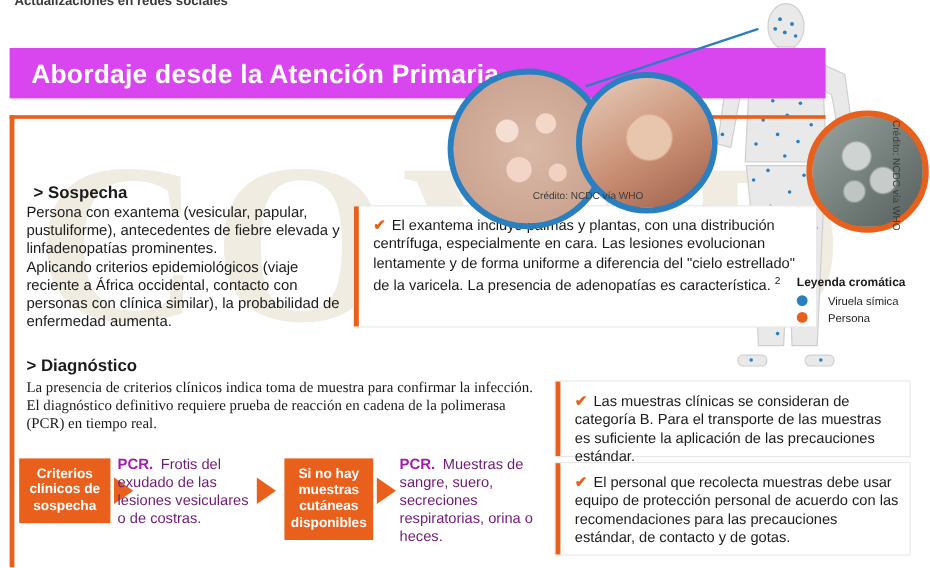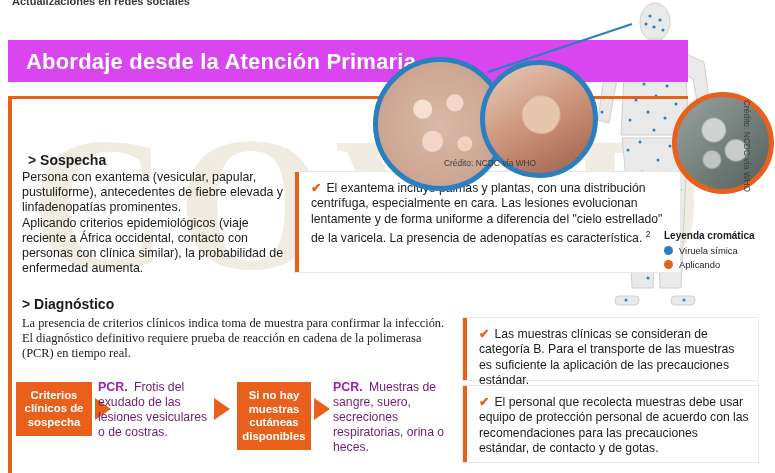--- a/index.html
+++ b/index.html
@@ -274,20 +274,21 @@
     font-size: 10px;
     font-weight: bold;
     color: #1b1b1b;
     margin-bottom: 4px;
     white-space: nowrap;
   }
   .legend-row {
     display: flex;
     align-items: center;
     margin-top: 3px;
+    gap: 11px;
   }
   .legend-dot {
     width: 9px; height: 9px;
     border-radius: 50%;
     margin-right: 6px;
   }
   .legend-label {
     font-size: 9.4px;
     color: #1b1b1b;
     white-space: nowrap;
@@ -375,21 +376,21 @@
   <div class="credit" id="credit-c">Crédito: NCDC vía WHO</div>
 
   <div class="legend">
     <div class="legend-title">Leyenda cromática</div>
     <div class="legend-row">
       <span class="legend-dot" style="background:#2a7fc1"></span>
       <span class="legend-label">Viruela símica</span>
     </div>
     <div class="legend-row">
       <span class="legend-dot" style="background:#e8601c"></span>
-      <span class="legend-label">Aplicando</span>
+      <span class="legend-label">Persona</span>
     </div>
   </div>
 
 
   <div class="sub-head" id="sospecha-head">&gt; Sospecha</div>
   <div class="body-text" id="sospecha-body" style="white-space:pre-line">Persona con exantema (vesicular, papular, pustuliforme), antecedentes de fiebre elevada y linfadenopatías prominentes.
 Aplicando criterios epidemiológicos (viaje reciente a África occidental, contacto con personas con clínica similar), la probabilidad de enfermedad aumenta.</div>
 
   <div class="sub-head" id="diag-head">&gt; Diagnóstico</div>
   <div class="body-text" id="diag-body">La presencia de criterios clínicos indica toma de muestra para confirmar la infección.  El diagnóstico definitivo requiere prueba de reacción en cadena de la polimerasa (PCR) en tiempo real.</div>

